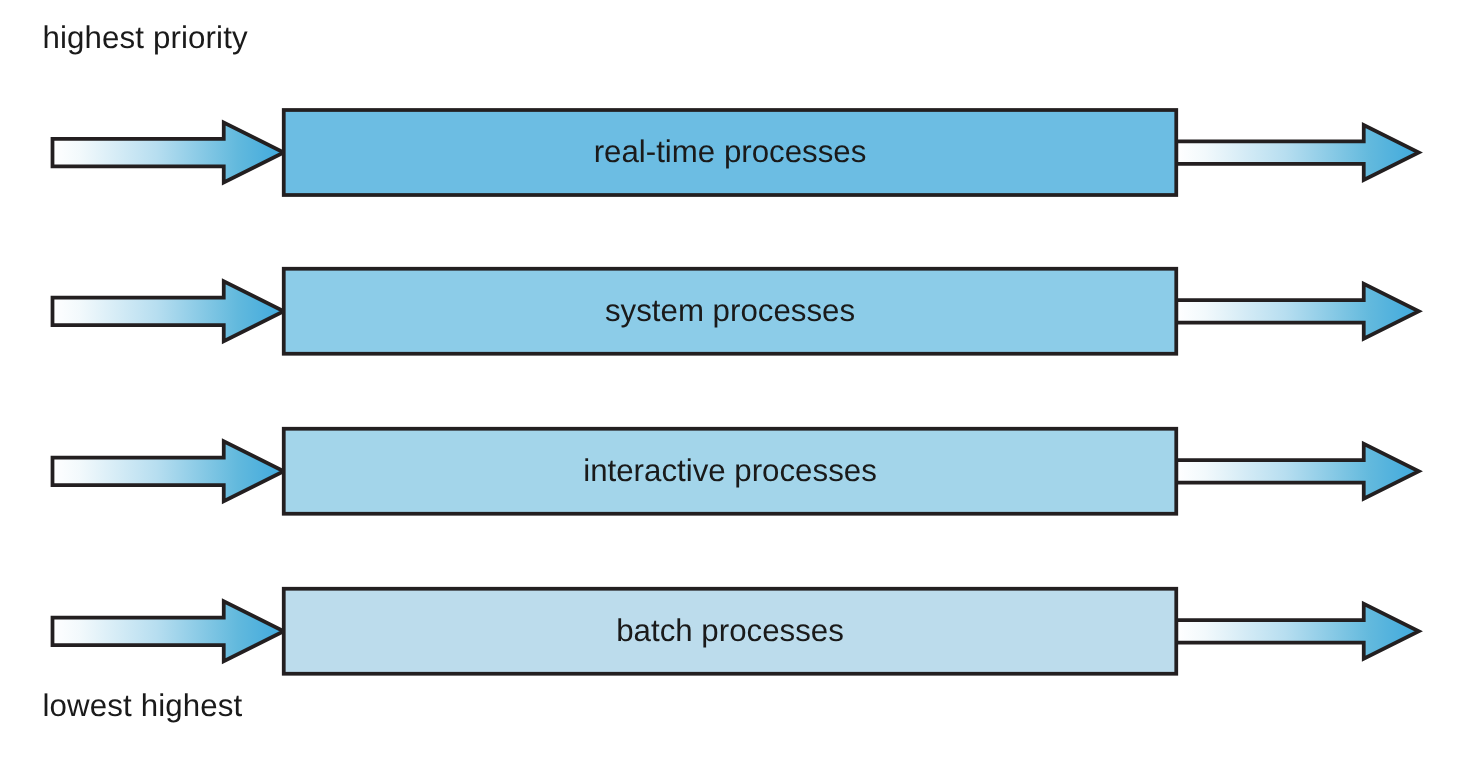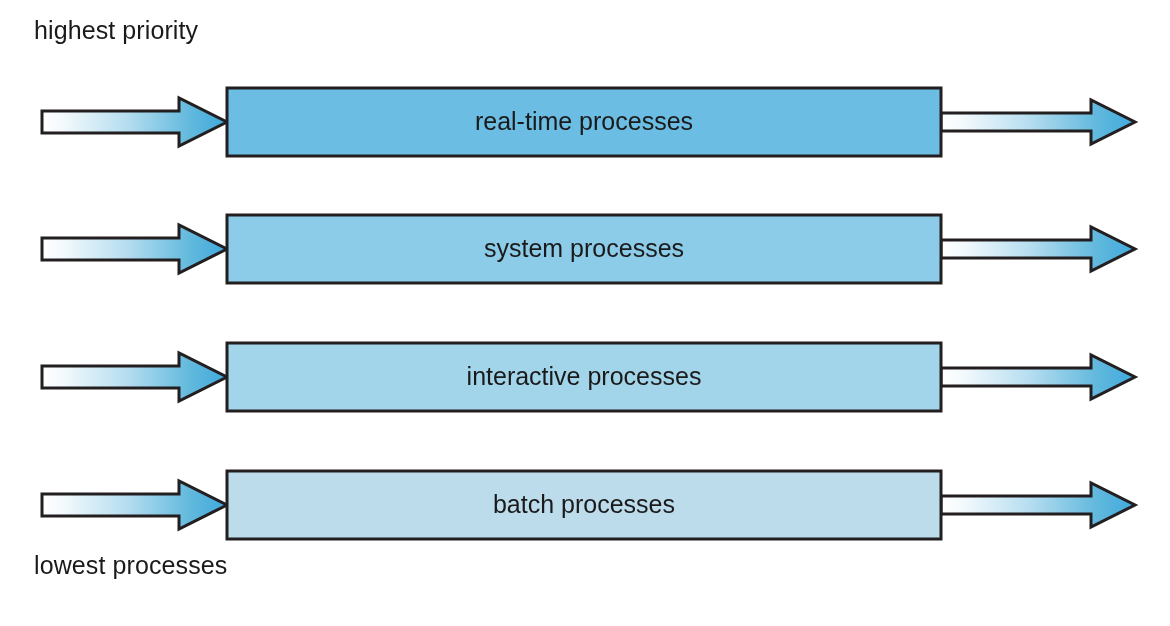--- a/index.html
+++ b/index.html
@@ -55,21 +55,21 @@
     stroke-linejoin: miter;
   }
 </style>
 </head>
 <body>
 
 <div id="stage">
 
   <div class="caption" id="caption-top">highest priority</div>
 
-  <div class="caption" id="caption-bottom">lowest processes</div>
+  <div class="caption" id="caption-bottom">lowest highest</div>
 
   <svg id="diagram" viewBox="0 0 1170 626">
     <defs>
       <linearGradient id="arrowGrad" x1="0" y1="0" x2="1" y2="0">
         <stop offset="0%" stop-color="#ffffff"></stop>
         <stop offset="12%" stop-color="#f2f9fc"></stop>
         <stop offset="45%" stop-color="#b7def0"></stop>
         <stop offset="80%" stop-color="#62b9dd"></stop>
         <stop offset="100%" stop-color="#3fa9dd"></stop>
       </linearGradient>

